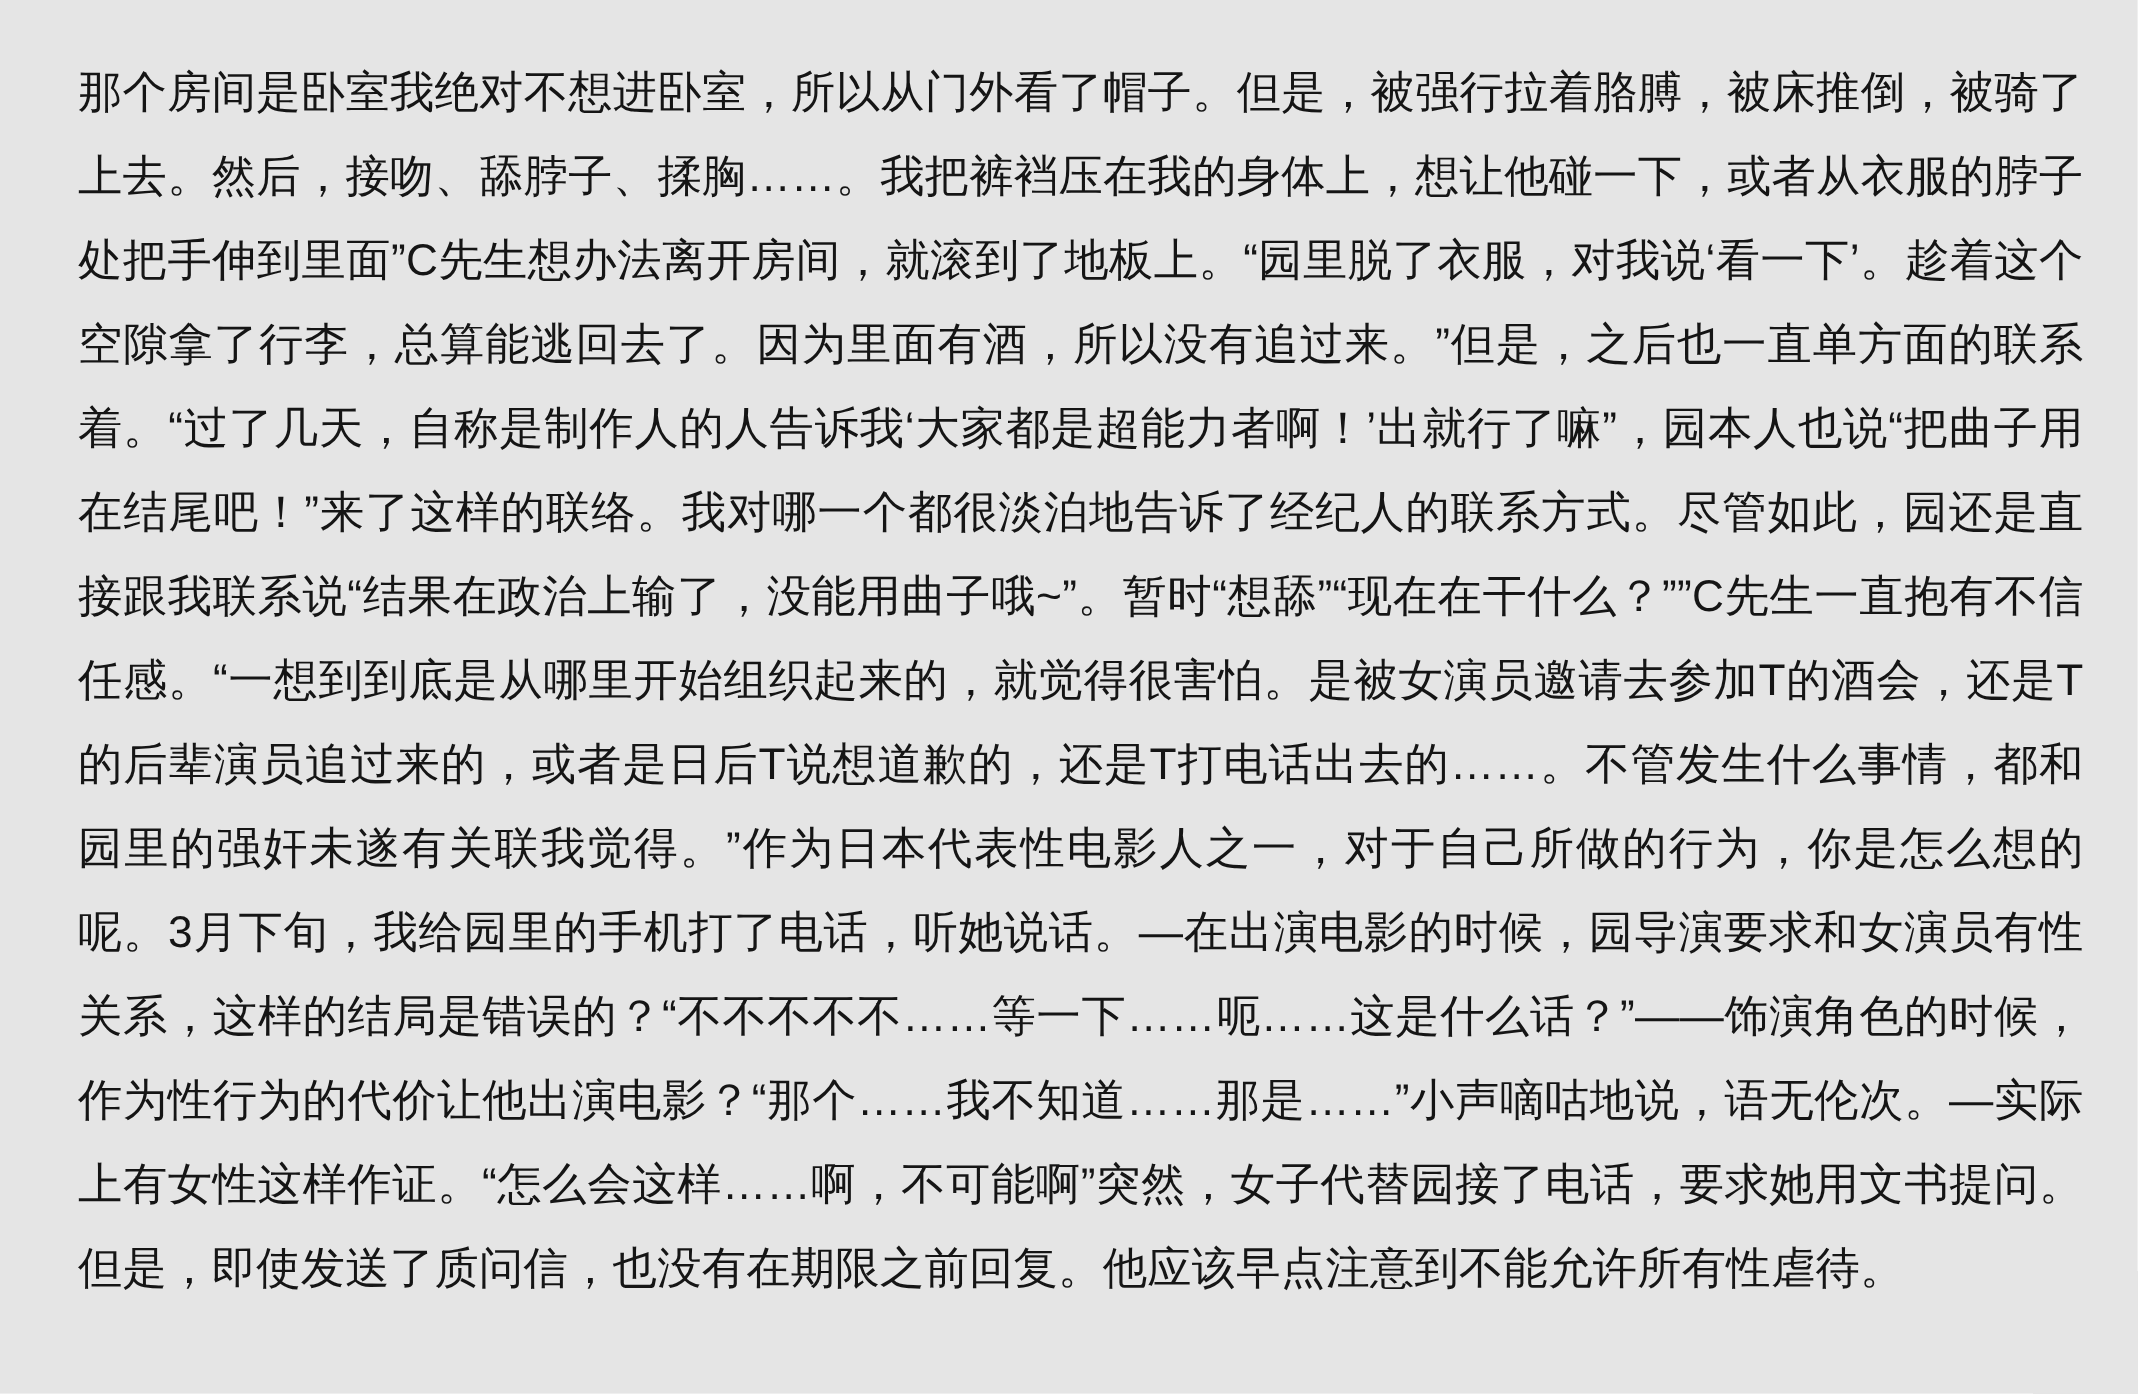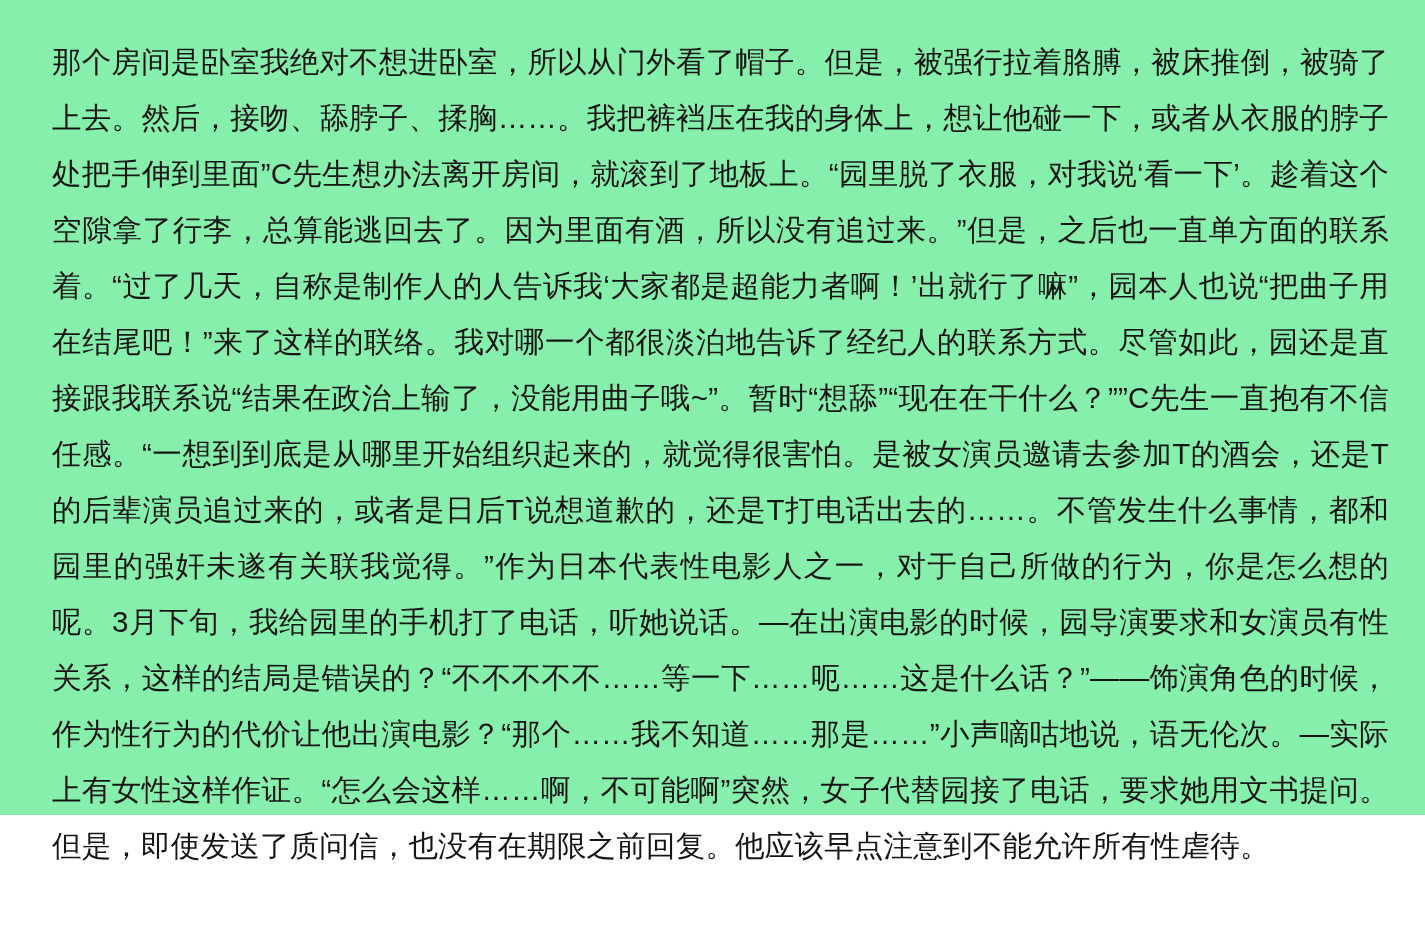--- a/index.html
+++ b/index.html
@@ -10,23 +10,23 @@
   body {
     width: 1425px;
     height: 929px;
     font-family: "Liberation Sans", "DejaVu Sans", sans-serif;
     color: #1a1a1a;
     overflow: hidden;
   }
   .page {
     box-sizing: border-box;
     width: 1425px;
-    height: 815px;
+    height: 929px;
     padding: 34px 36px 20px 52px;
-    background: #86efac;
+    background: #e5e5e5;
   }
   .article-body {
     font-size: 29.5px;
     line-height: 56px;
     letter-spacing: 0.2px;
     text-align: justify;
     text-justify: inter-character;
     color: #151515;
     font-weight: 400;
     word-break: break-all;

